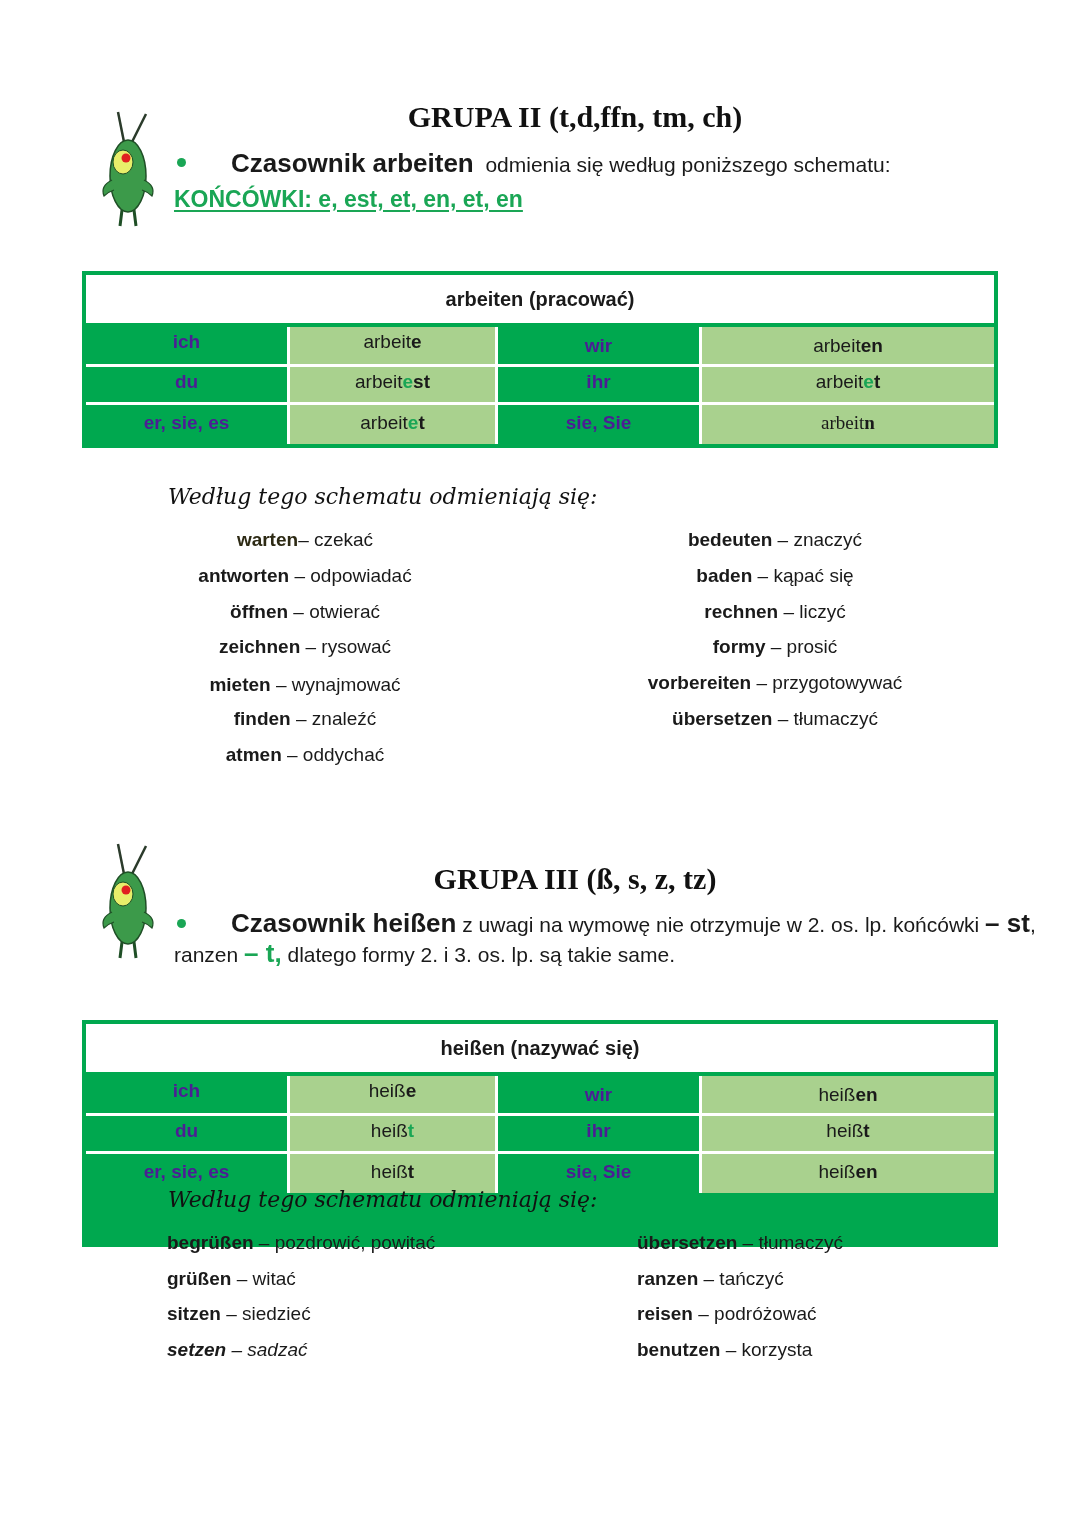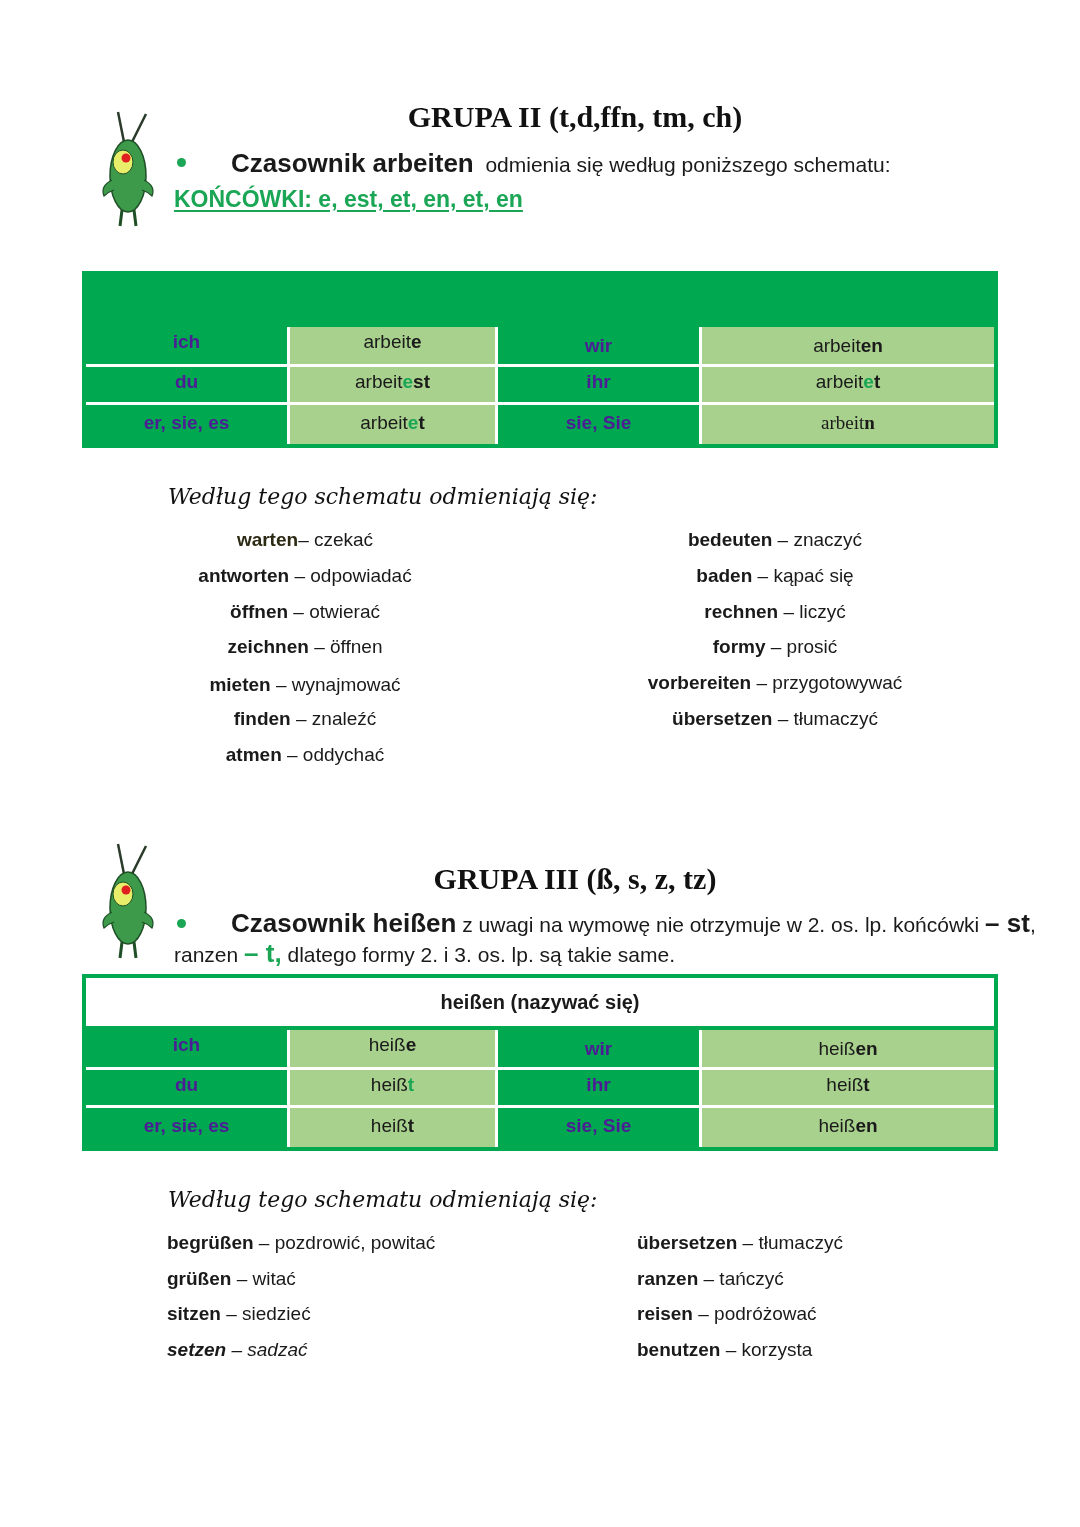--- a/index.html
+++ b/index.html
@@ -41,20 +41,21 @@
 <div class="abs title center" style="left:575px; top:100px;">GRUPA II (t,d,ffn, tm, ch)</div>
 
 <div class="abs bullet" style="left:177px; top:158px;"></div>
 <div class="abs intro" style="left:231px; top:148px;">
   <b>Czasownik arbeiten</b>&nbsp;
   <span>odmienia się według poniższego schematu:</span>
 </div>
 <div class="abs endings" style="left:174px; top:178px;margin-top:8px;">KOŃCÓWKI: e, est, et, en, et, en</div>
 
 <div class="tbl" style="top:271px; height:177px;">
+  <div class="head">arbeiten (pracować)</div>
 
   <div class="cell form" style="left:208px; top:56px; width:205px; height:38px;"></div>
   <div class="cell form" style="left:620px; top:56px; width:292px; height:38px;"></div>
   <div class="cell form" style="left:208px; top:96px; width:205px; height:36px;"></div>
   <div class="cell form" style="left:620px; top:96px; width:292px; height:36px;"></div>
   <div class="cell form" style="left:208px; top:134px; width:205px; height:39px;"></div>
   <div class="cell form" style="left:620px; top:134px; width:292px; height:39px;"></div>
 
   <div class="hline" style="top:93px;"></div>
   <div class="hline" style="top:131px;"></div>
@@ -100,21 +101,21 @@
       <b>n</b>
     </div>
 </div>
 
 <div class="abs script" style="left:168px; top:484px;">Według tego schematu odmieniają się:</div>
 
 <div id="s2-left">
     <div class="vitem center" style="left: 305px; top: 529px;"><b style="color: rgb(45, 42, 20);">warten</b><span>– czekać</span></div>
     <div class="vitem center" style="left: 305px; top: 564.8px;"><b>antworten</b><span> – odpowiadać</span></div>
     <div class="vitem center" style="left: 305px; top: 600.6px;"><b>öffnen</b><span> – otwierać</span></div>
-    <div class="vitem center" style="left: 305px; top: 636.4px;"><b>zeichnen</b><span> – öffnen</span></div>
+    <div class="vitem center" style="left: 305px; top: 636.4px;"><b>zeichnen</b><span> – rysować</span></div>
     <div class="vitem center" style="left: 305px; top: 674px; text-align: right;"><b>mieten</b><span> – wynajmować</span></div>
     <div class="vitem center" style="left: 305px; top: 708px; text-align: center;"><b>finden</b><span> – znaleźć</span></div>
     <div class="vitem center" style="left: 305px; top: 743.8px;"><b>atmen</b><span> – oddychać</span></div>
   </div>
 <div id="s2-right">
     <div class="vitem center" style="left: 775px; top: 529px;"><b>bedeuten</b><span> – znaczyć</span></div>
     <div class="vitem center" style="left: 775px; top: 564.8px;"><b>baden</b><span> –  kąpać się</span></div>
     <div class="vitem center" style="left: 775px; top: 600.6px;"><b>rechnen</b><span> – liczyć</span></div>
     <div class="vitem center" style="left: 775px; top: 636.4px;"><b>formy</b><span> – prosić</span></div>
     <div class="vitem center" style="left: 775px; top: 672.2px;"><b>vorbereiten</b><span> – przygotowywać</span></div>
@@ -135,21 +136,21 @@
 <div class="abs title center" style="left:575px; top:862px;">GRUPA III (ß, s, z, tz)</div>
 
 <div class="abs bullet" style="left:177px; top:919px;"></div>
 <div class="abs intro" style="left:231px; top:908px;">
   <b>Czasownik heißen</b><span> z uwagi na wymowę nie otrzymuje w 2. os. lp. końcówki </span><b>– st</b><span>,</span>
 </div>
 <div class="abs intro" style="left:174px; top:938px;">
   <span>ranzen </span><b class="green">– t,</b><span> dlatego formy 2. i 3. os. lp. są takie same.</span>
 </div>
 
-<div class="tbl" style="top:974px; height:177px;">
+<div class="tbl" style="top:1020px; height:227px;">
   <div class="head">heißen (nazywać się)</div>
   <div class="cell form" style="left:208px; top:56px; width:205px; height:38px;"></div>
   <div class="cell form" style="left:620px; top:56px; width:292px; height:38px;"></div>
   <div class="cell form" style="left:208px; top:96px; width:205px; height:36px;"></div>
   <div class="cell form" style="left:620px; top:96px; width:292px; height:36px;"></div>
   <div class="cell form" style="left:208px; top:134px; width:205px; height:39px;"></div>
   <div class="cell form" style="left:620px; top:134px; width:292px; height:39px;"></div>
 
   <div class="hline" style="top:93px;"></div>
   <div class="hline" style="top:131px;"></div>

